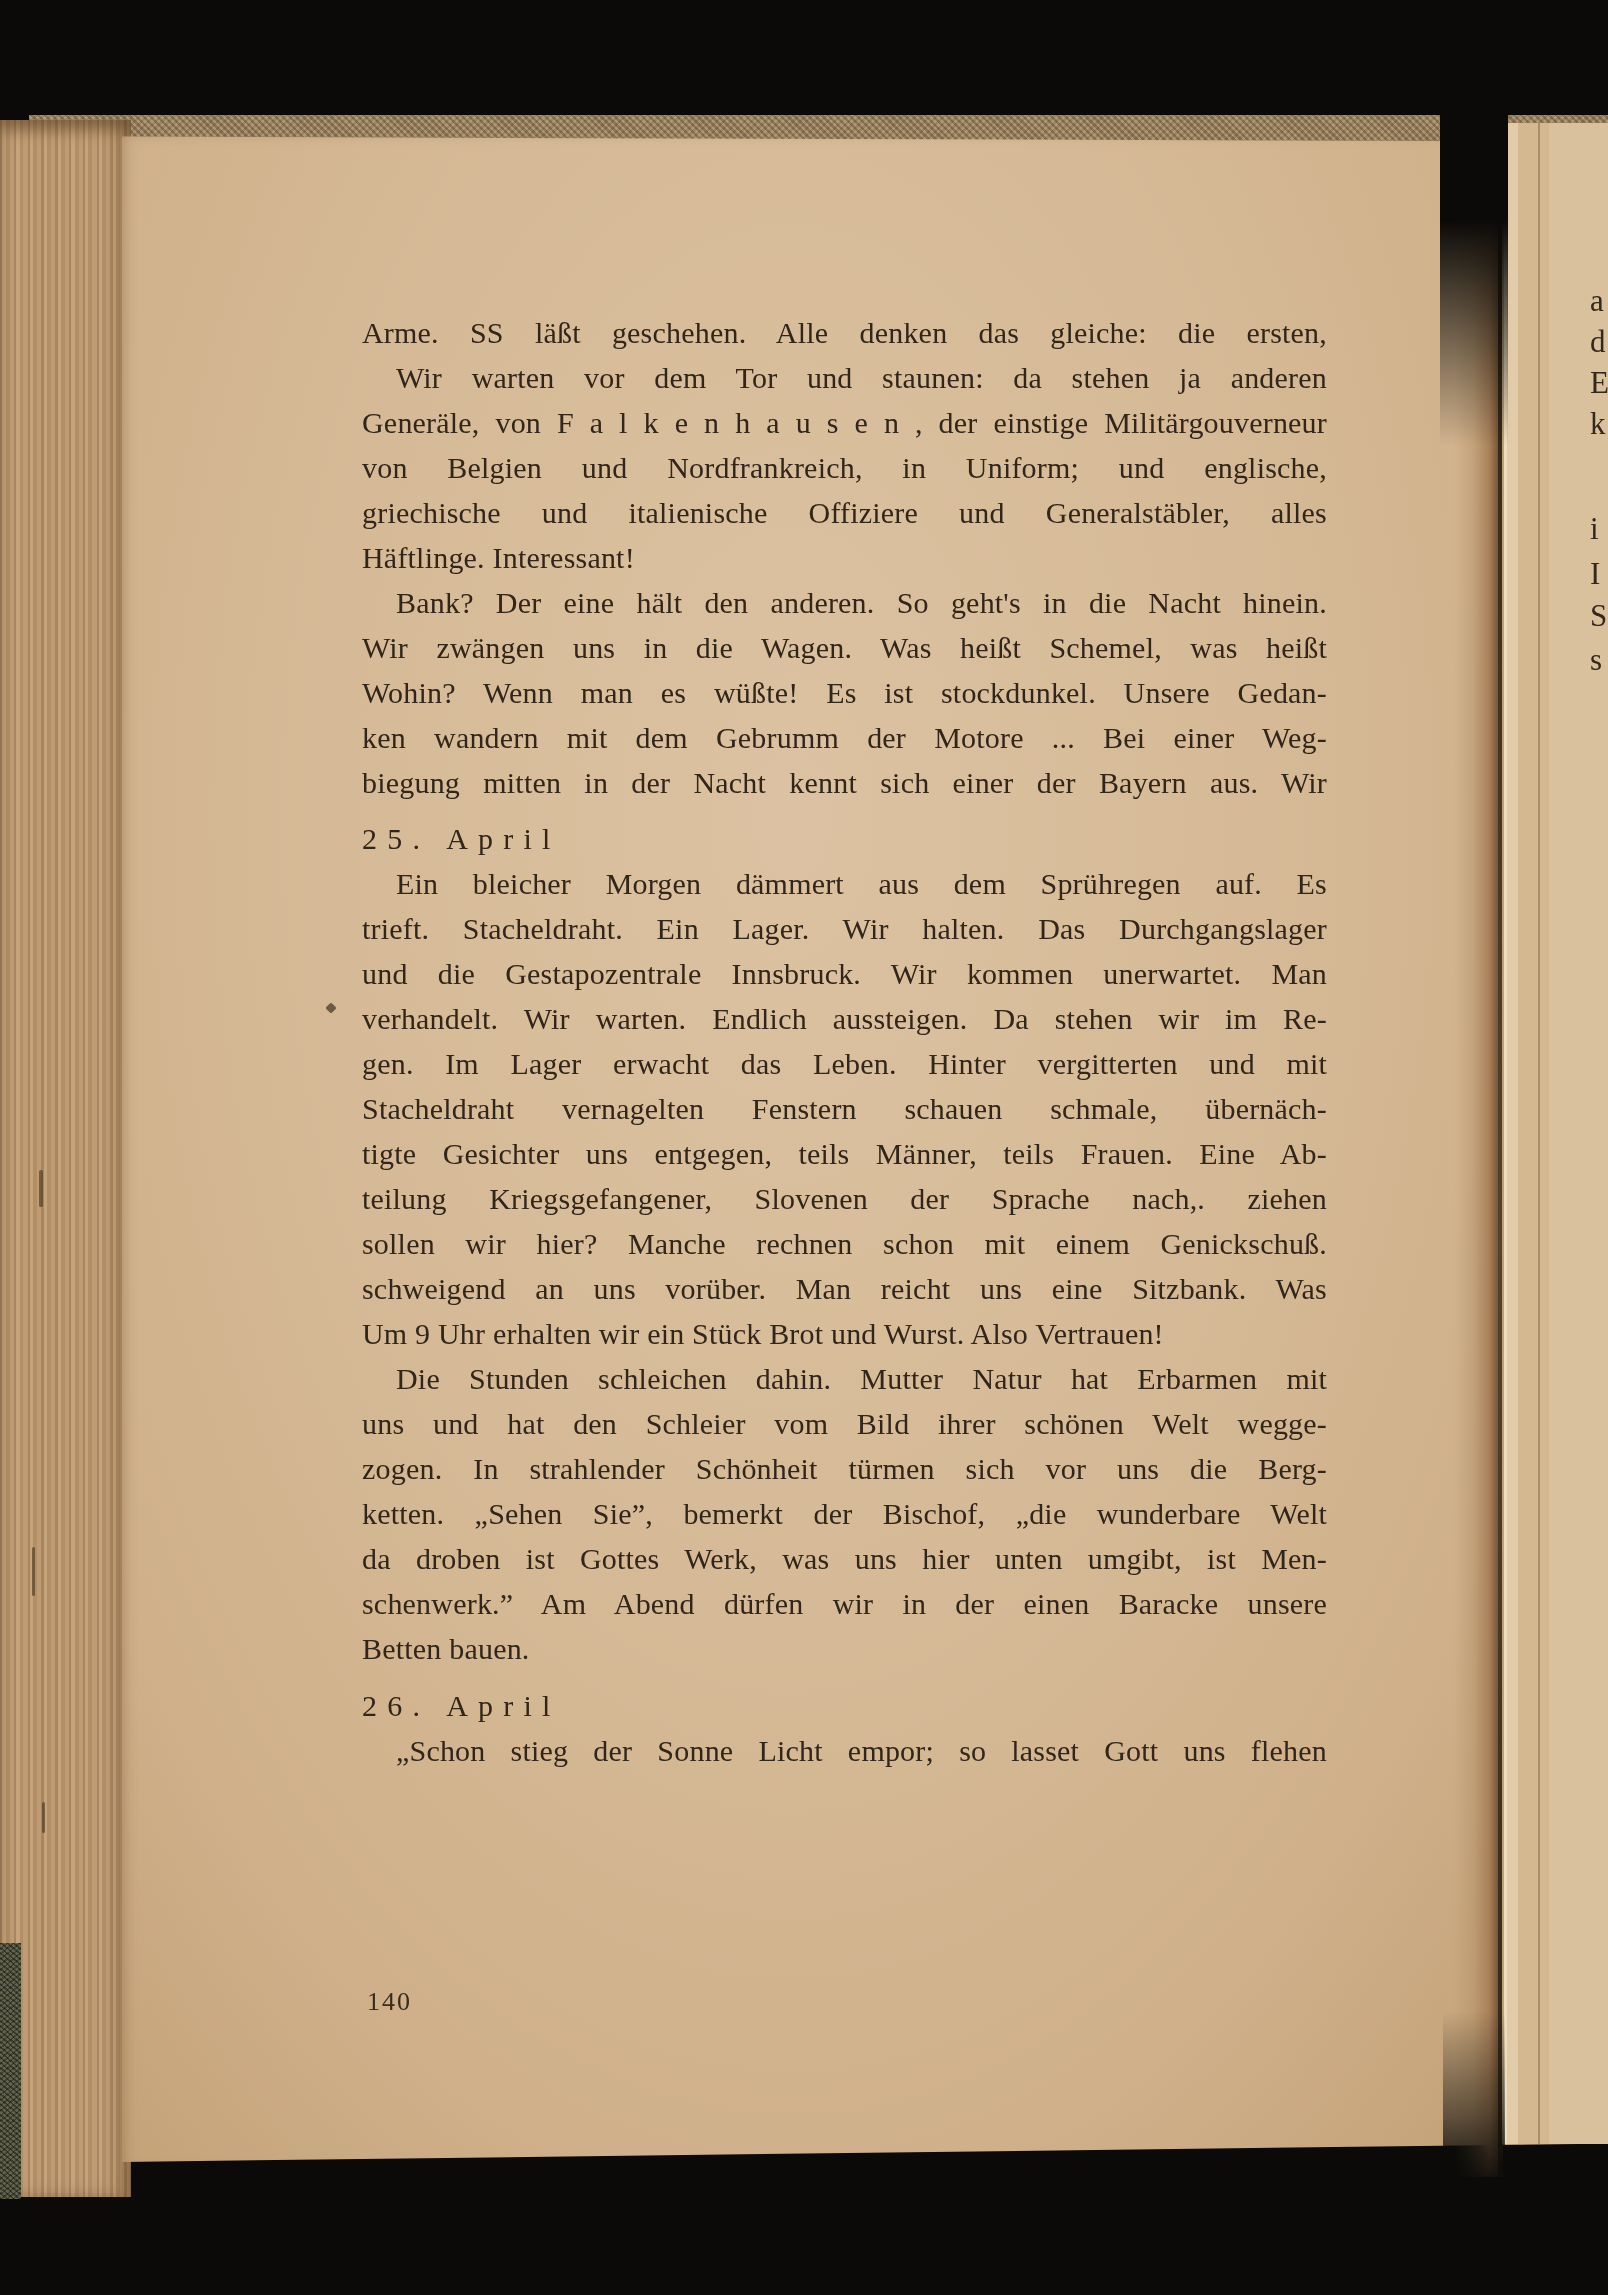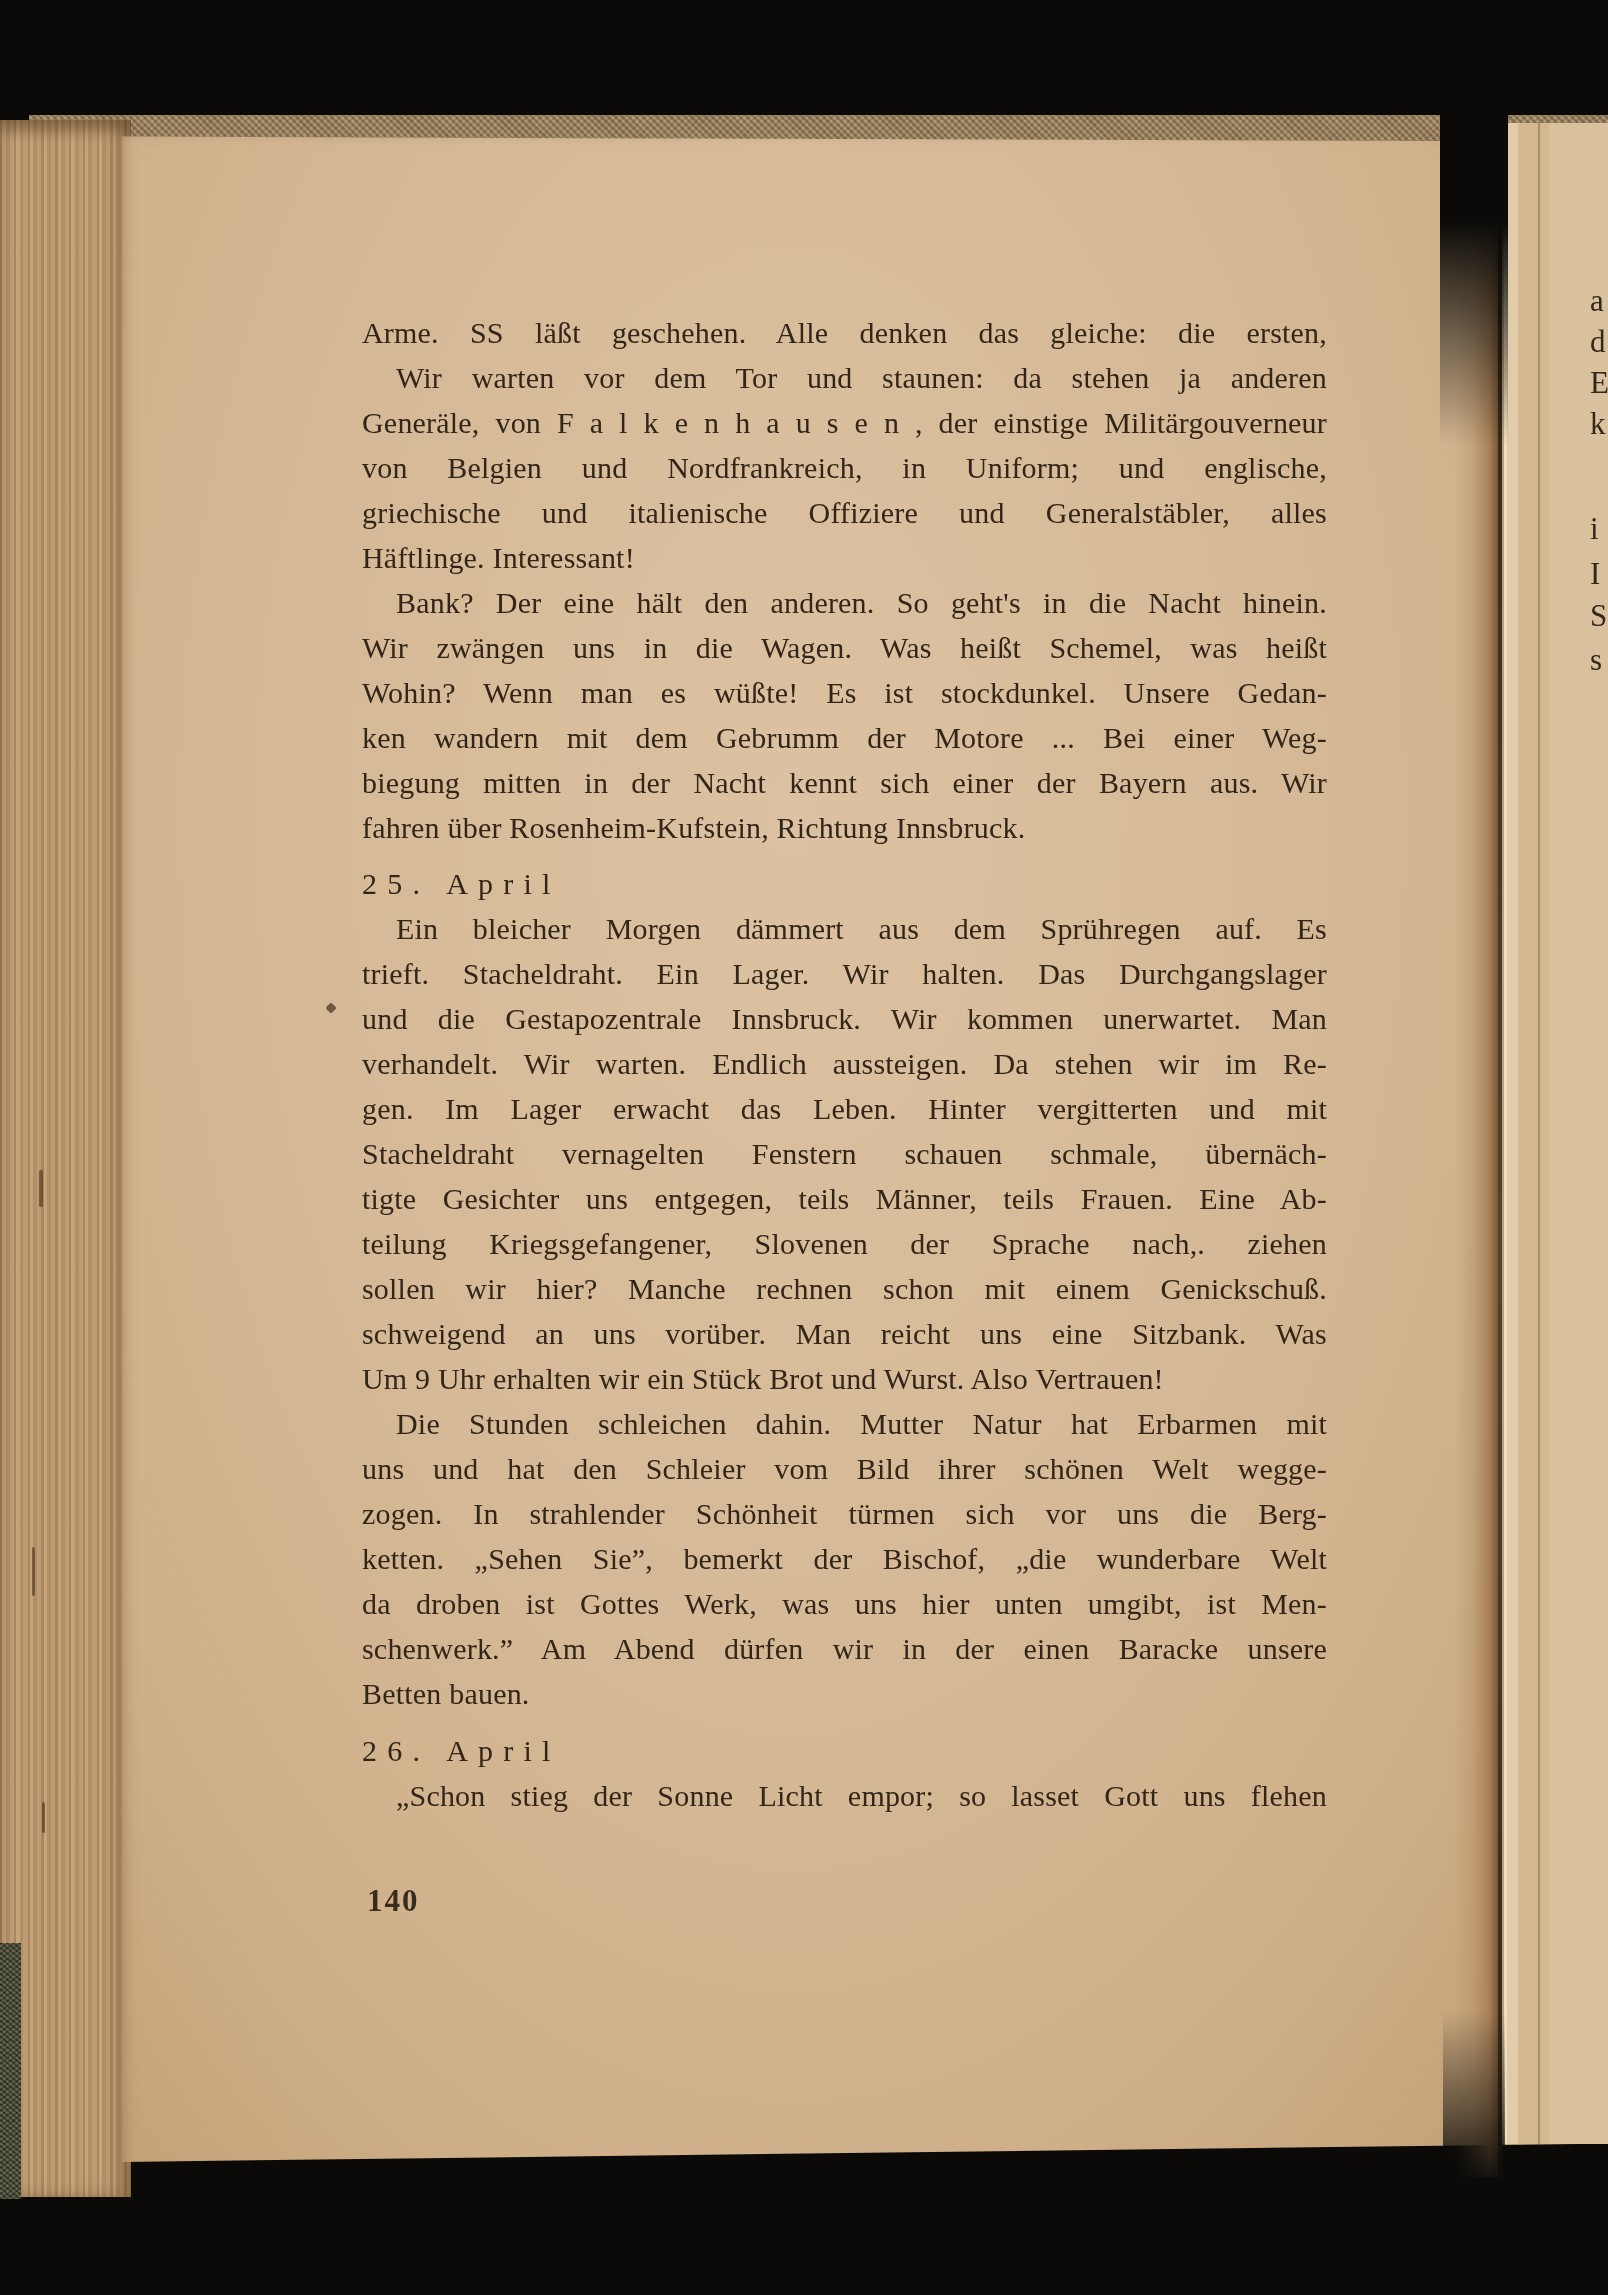--- a/index.html
+++ b/index.html
@@ -56,22 +56,22 @@
     position:absolute;left:240px;top:188px;width:965px;
     font-size:30px;line-height:45px;color:#32261a;
     letter-spacing:0.2px;
   }
   .line{text-align:justify;text-align-last:justify;}
   .line.last{text-align-last:left;}
   .para.indent .line:first-child{text-indent:34px;}
   .heading{margin-top:11.4px;letter-spacing:.34em;font-size:30px;}
 
   .page-num{
-    position:absolute;left:245px;top:1761px;
-    font-size:31px;letter-spacing:2px;color:#382c1e;font-weight:bold;
+    position:absolute;left:245px;top:1865px;
+    font-size:26px;letter-spacing:2px;color:#382c1e;
   }
 
   .ink-speck{
     position:absolute;left:205px;top:882px;width:8px;height:8px;
     background:#4a3a26;transform:rotate(45deg);opacity:.75;border-radius:1.6px;
   }
 
   
   .gutter{
     position:absolute;left:1454px;top:122px;width:49px;height:2055px;
@@ -135,21 +135,20 @@
           <div class="line">von Belgien und Nordfrankreich, in Uniform; und englische,</div>
           <div class="line">griechische und italienische Offiziere und Generalstäbler, alles</div>
           <div class="line last">Häftlinge. Interessant!</div>
         </div>
         <div class="para indent">
           <div class="line">Bank? Der eine hält den anderen. So geht's in die Nacht hinein.</div>
           <div class="line">Wir zwängen uns in die Wagen. Was heißt Schemel, was heißt</div>
           <div class="line">Wohin? Wenn man es wüßte! Es ist stockdunkel. Unsere Gedan-</div>
           <div class="line">ken wandern mit dem Gebrumm der Motore ... Bei einer Weg-</div>
           <div class="line">biegung mitten in der Nacht kennt sich einer der Bayern aus. Wir</div>
-          <div class="line last">fahren über Rosenheim-Kufstein, Richtung Innsbruck.</div>
         </div>
         <div class="heading">25. April</div>
         <div class="para indent">
           <div class="line">Ein bleicher Morgen dämmert aus dem Sprühregen auf. Es</div>
           <div class="line">trieft. Stacheldraht. Ein Lager. Wir halten. Das Durchgangslager</div>
           <div class="line">und die Gestapozentrale Innsbruck. Wir kommen unerwartet. Man</div>
           <div class="line">verhandelt. Wir warten. Endlich aussteigen. Da stehen wir im Re-</div>
           <div class="line">gen. Im Lager erwacht das Leben. Hinter vergitterten und mit</div>
           <div class="line">Stacheldraht vernagelten Fenstern schauen schmale, übernäch-</div>
           <div class="line">tigte Gesichter uns entgegen, teils Männer, teils Frauen. Eine Ab-</div>

